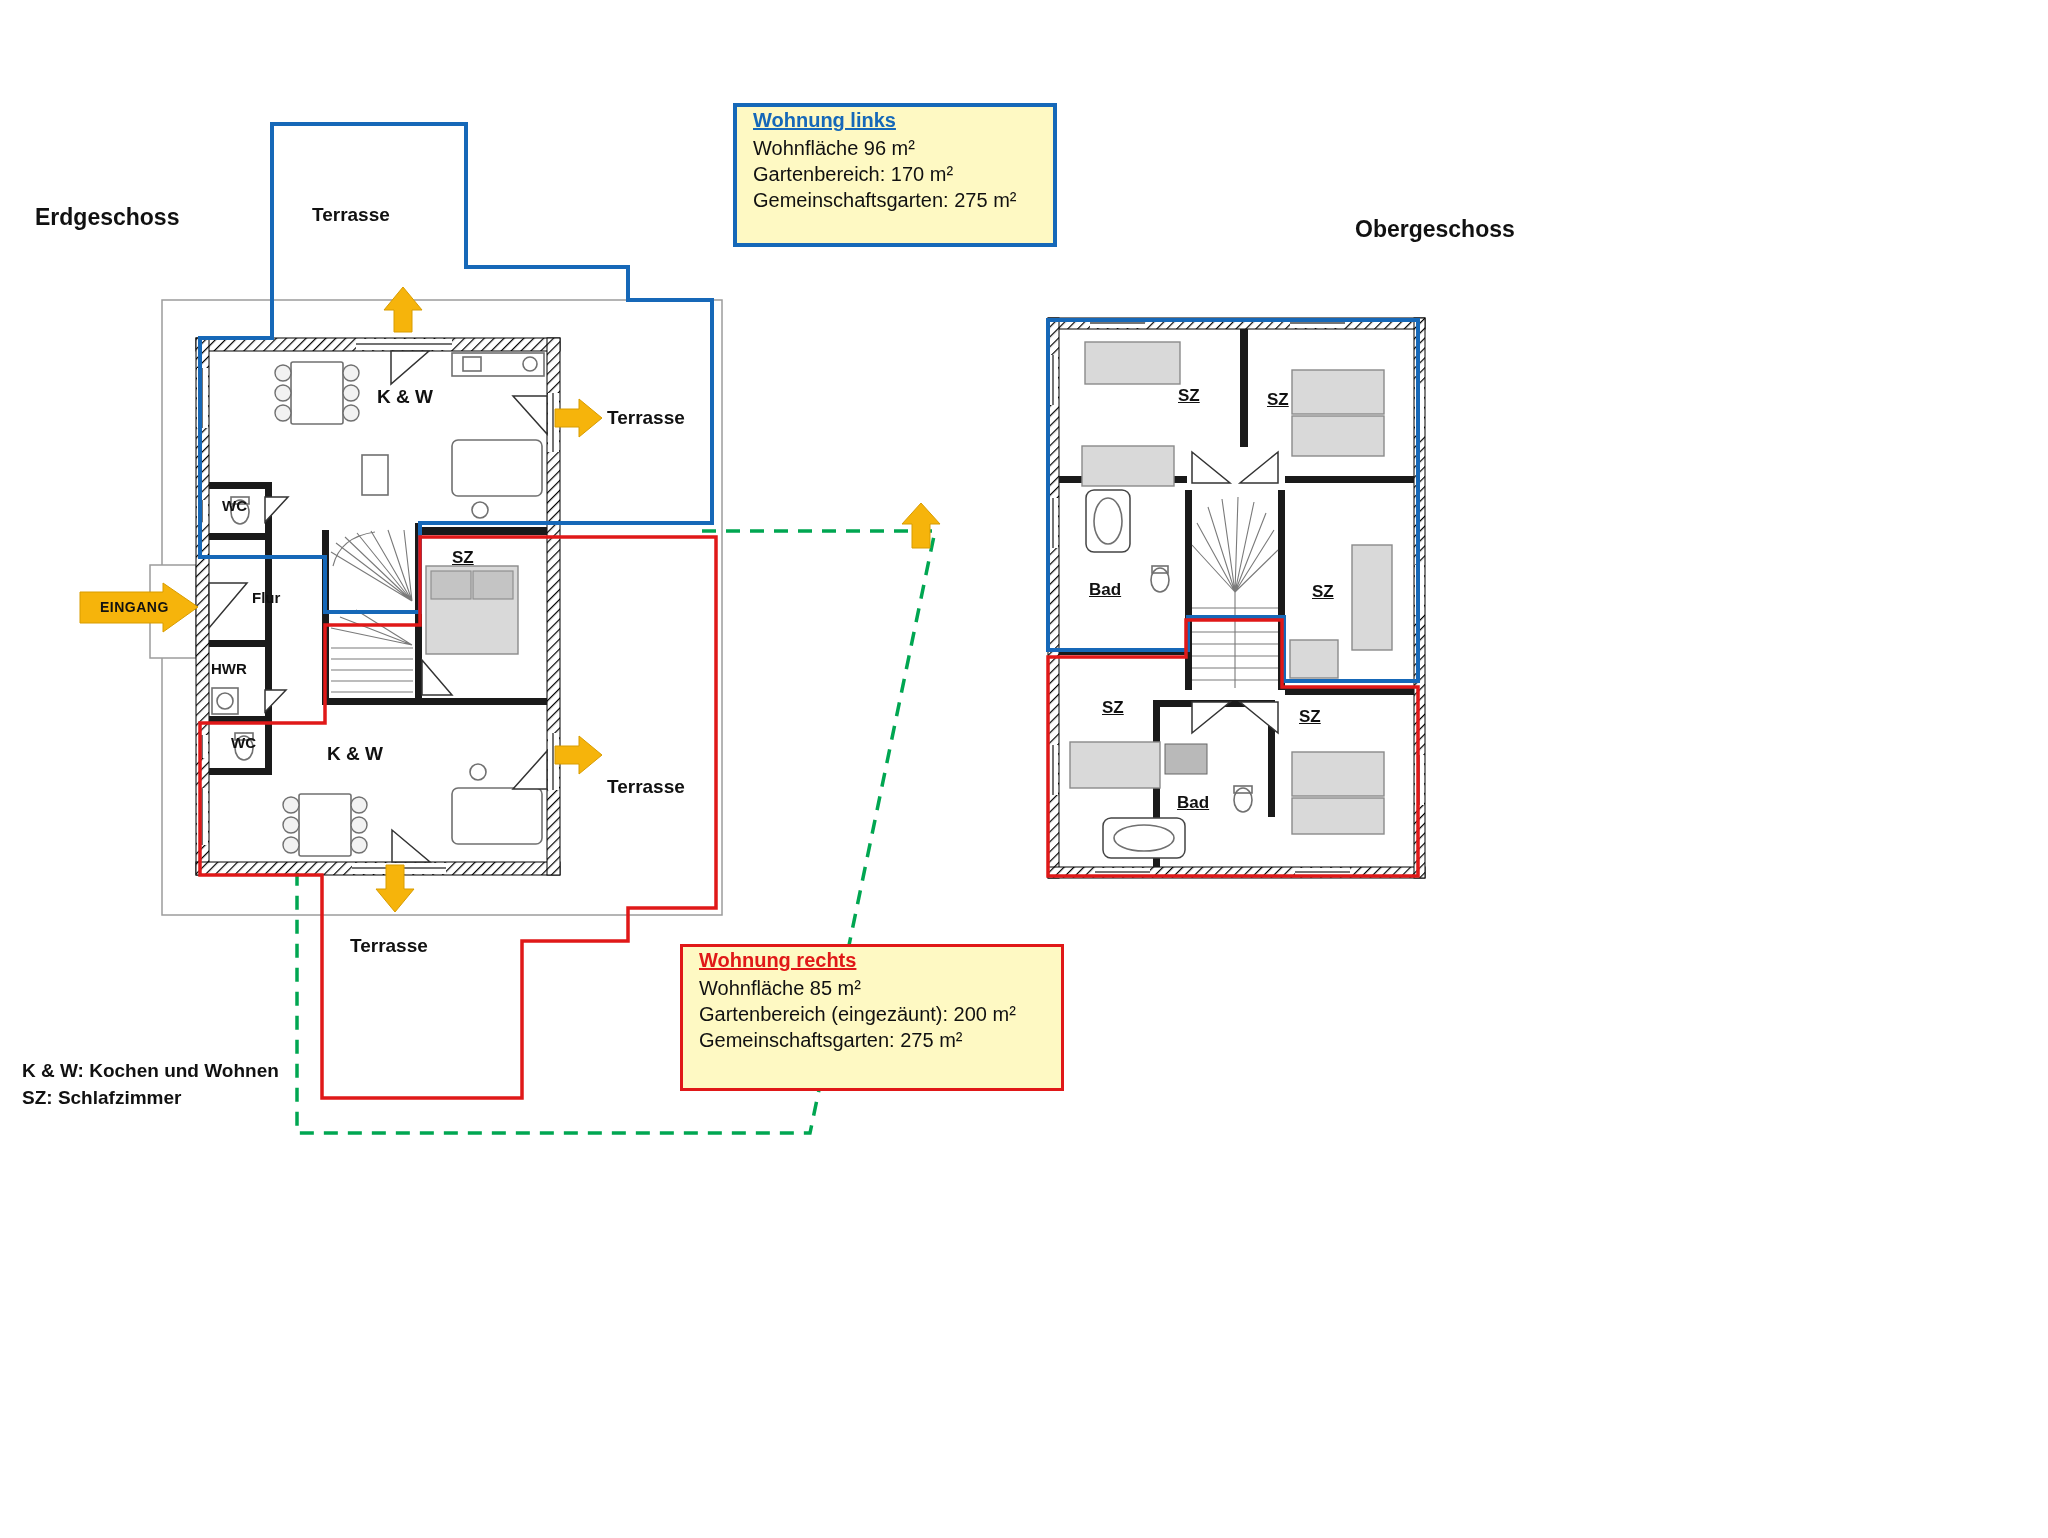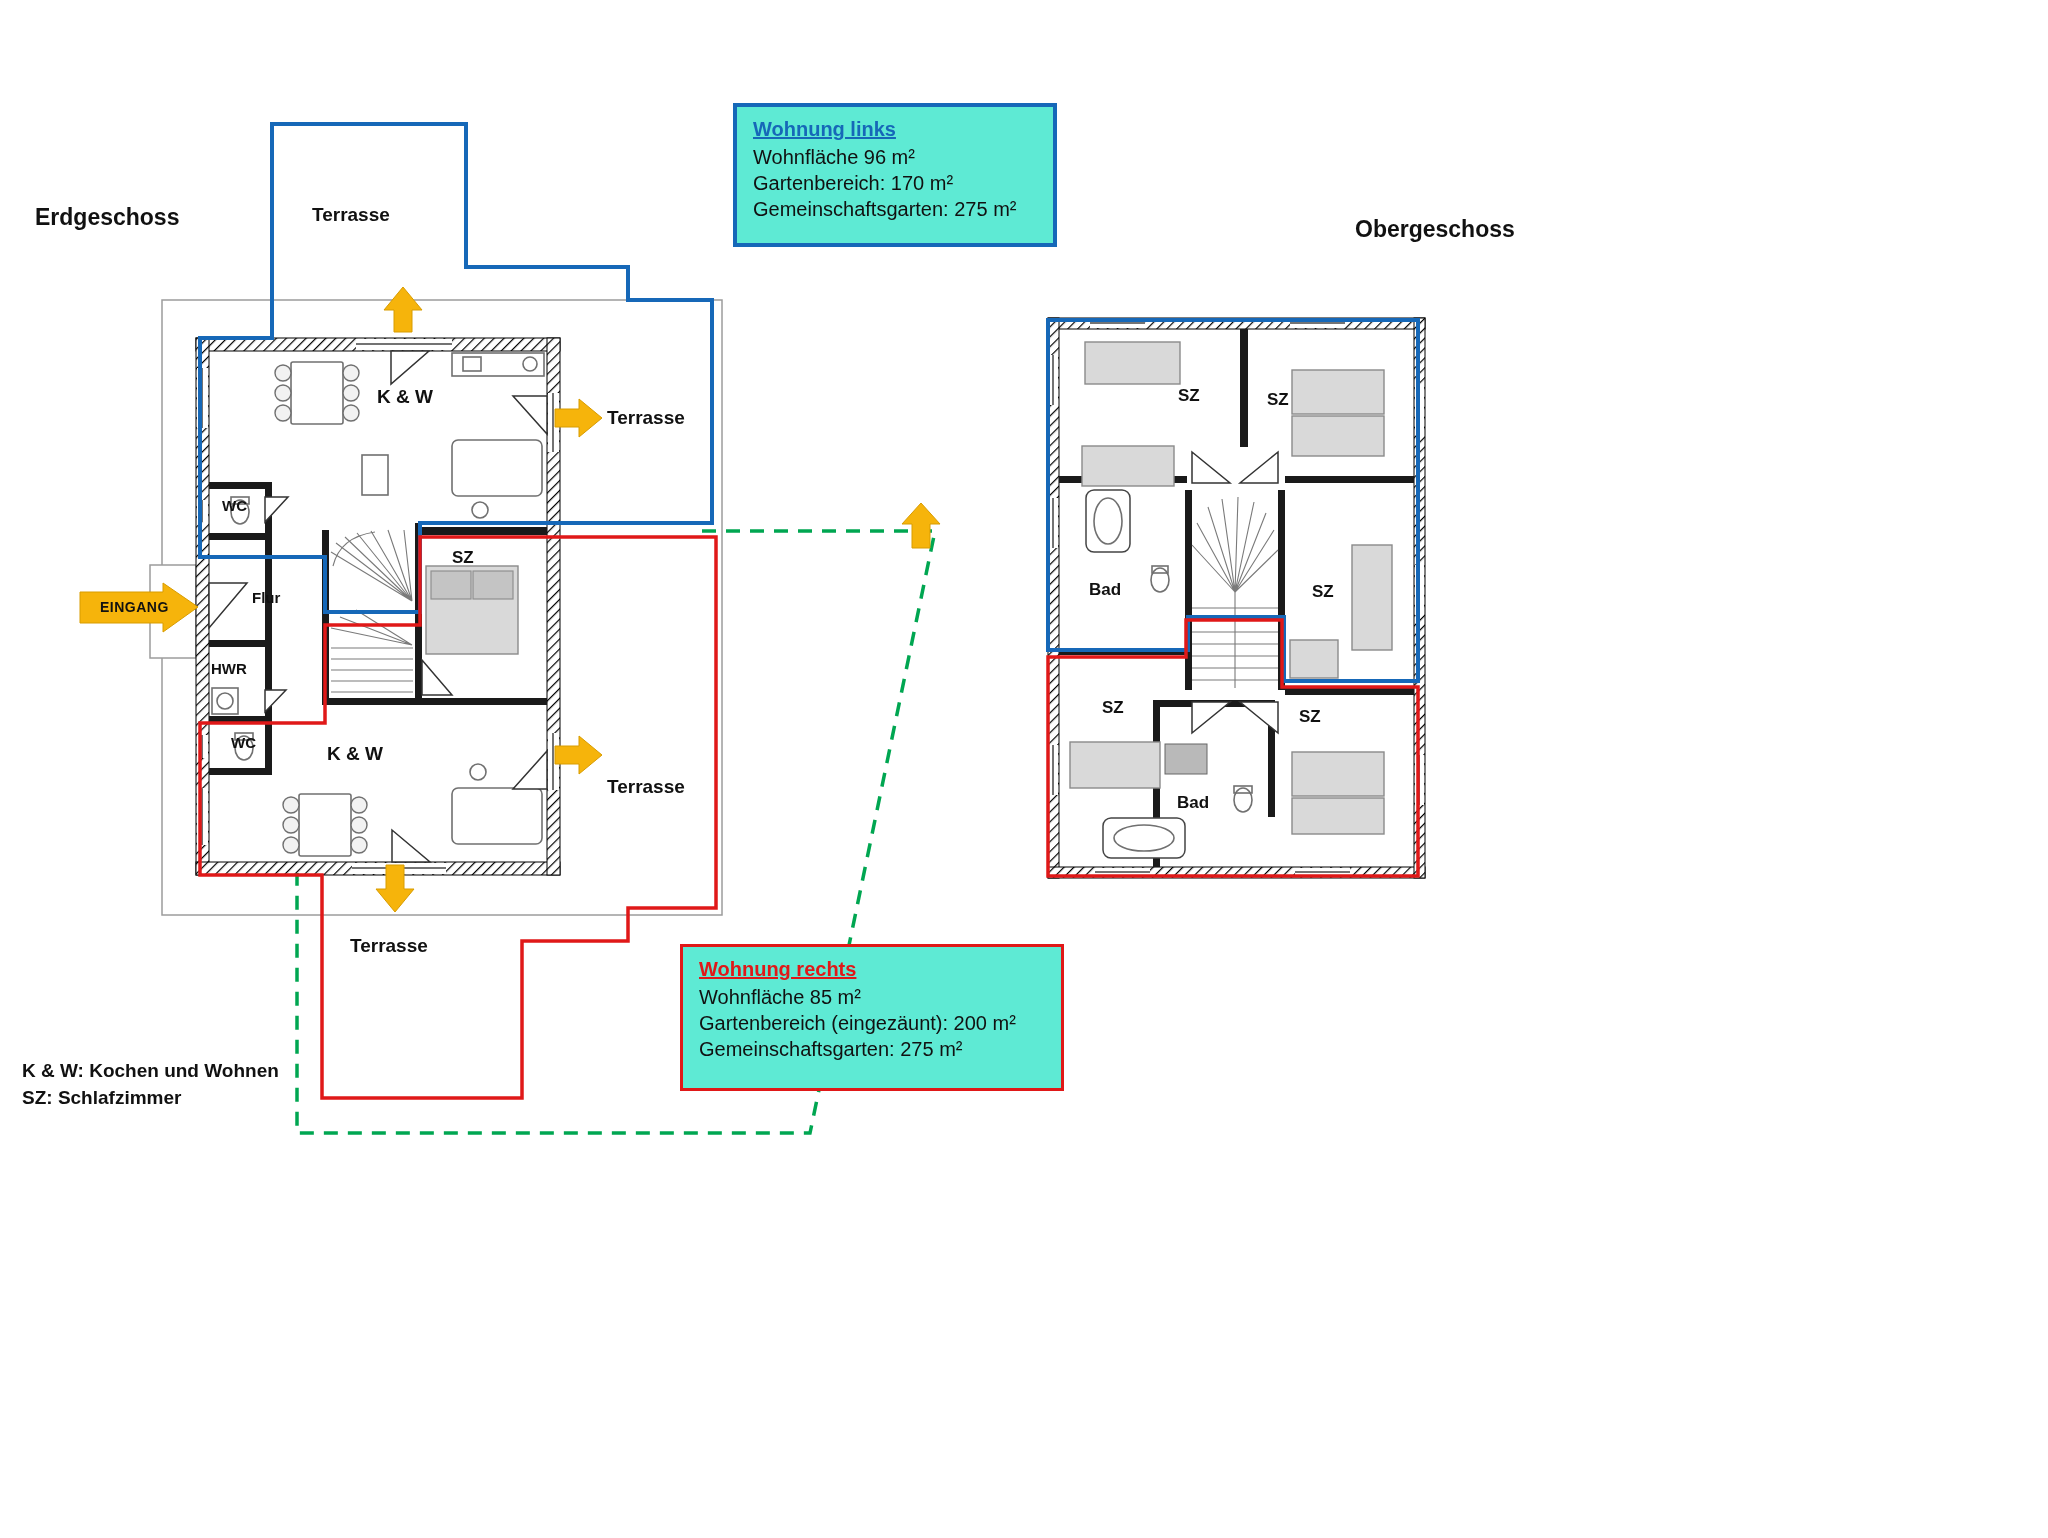--- a/index.html
+++ b/index.html
@@ -5,26 +5,26 @@
   html,body { margin:0; padding:0; background:#fff; }
   .canvas {
     position:relative; width:2048px; height:1538px; background:#ffffff;
     font-family:"Liberation Sans", sans-serif; overflow:hidden;
   }
   svg.plan { position:absolute; left:0; top:0; }
 
   .label { position:absolute; color:#111; font-weight:bold; white-space:nowrap; }
   .t23 { font-size:23px;text-align:right; }
   .t19 { font-size:19px; }
-  .t17 { font-size:17px; }
+  .t17 { font-size:17px;text-decoration:underline; }
   .t15 { font-size:15px; }
   .t14 { font-size:14px; letter-spacing:0.5px; }
 
   .info-box {
-    position:absolute; background:#5eead4; padding:9px 16px; box-sizing:border-box;
+    position:absolute; background:#fef9c3; padding:0 16px; box-sizing:border-box;
     font-size:20px; color:#111; line-height:26px;
   }
   .info-box .bx-title { font-weight:bold; text-decoration:underline; font-size:20px; margin-bottom:2px; }
   .box-left  { border:4px solid #1668b8; }
   .box-left .bx-title { color:#1668b8; }
   .box-right { border:3px solid #e01818; }
   .box-right .bx-title { color:#e01818; }
 
   .note-line { line-height:31px; }
   .legend-line { line-height:27px; }

